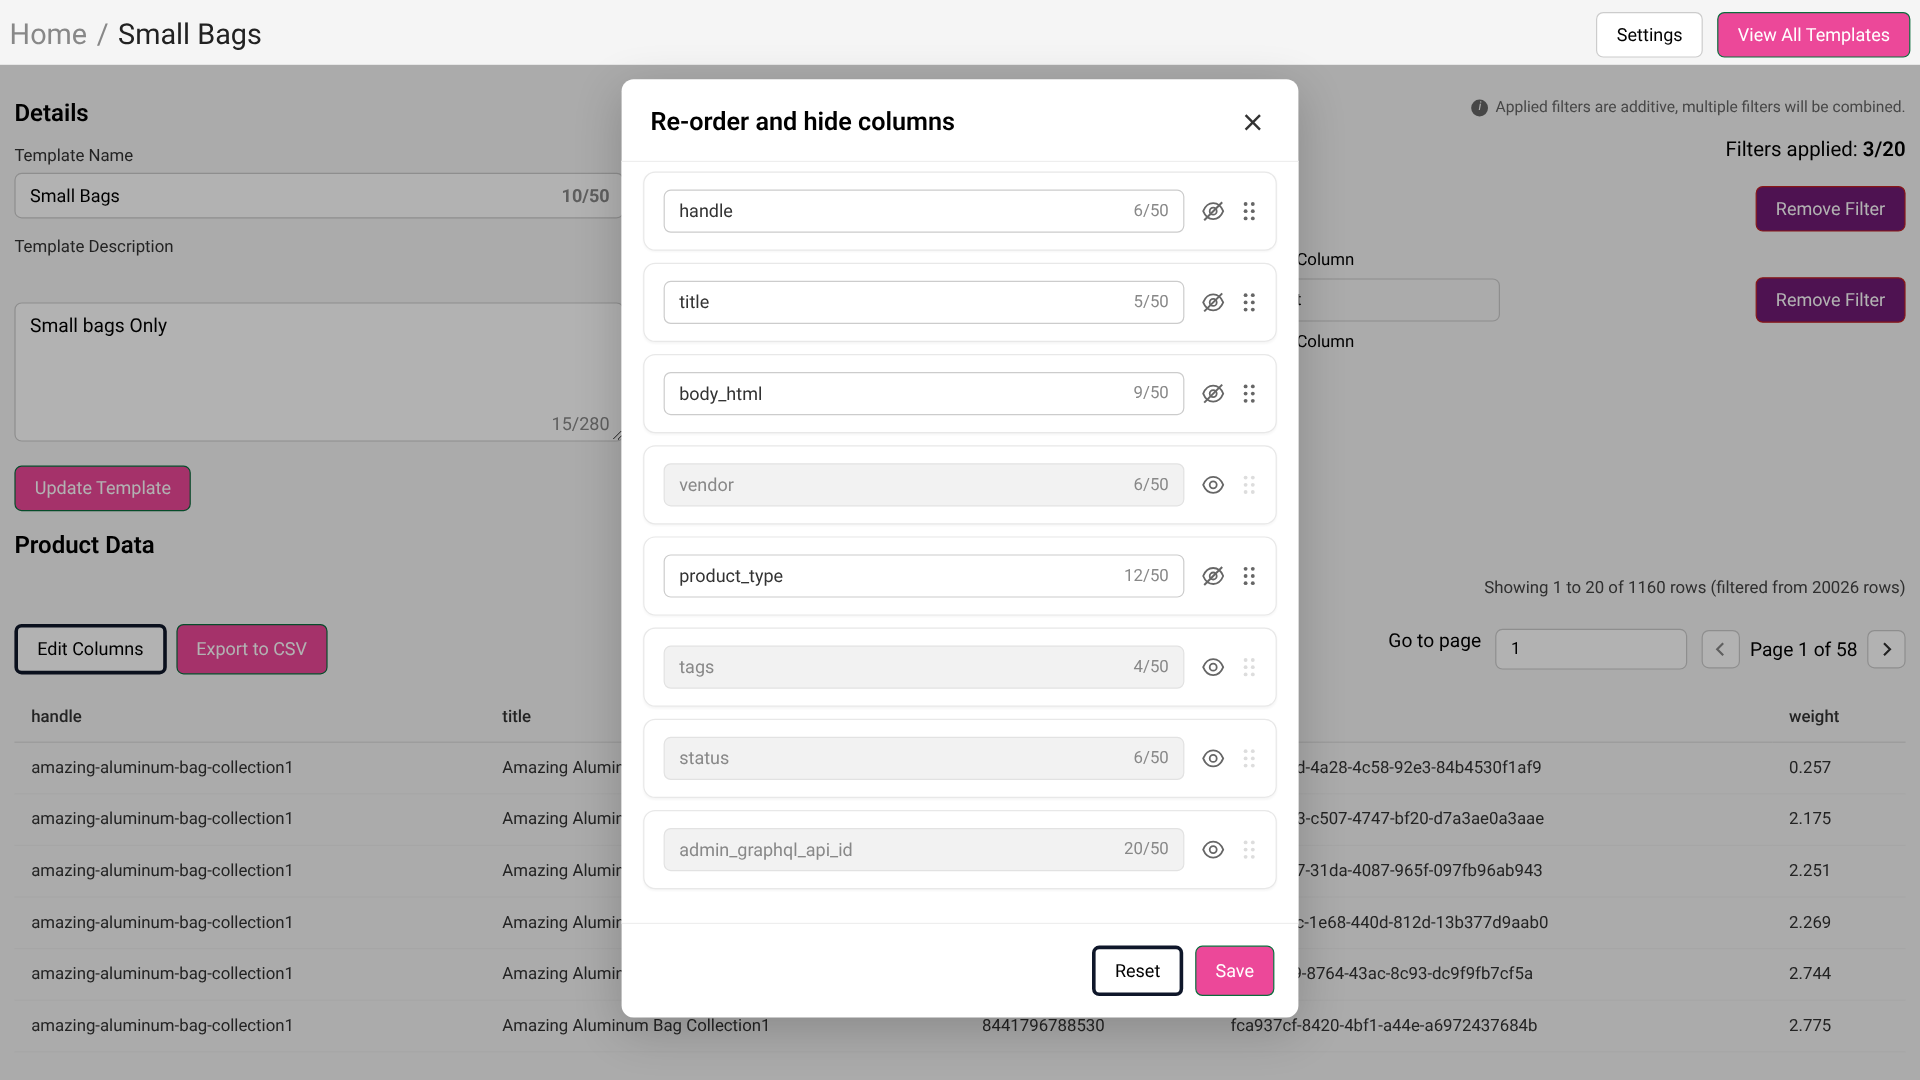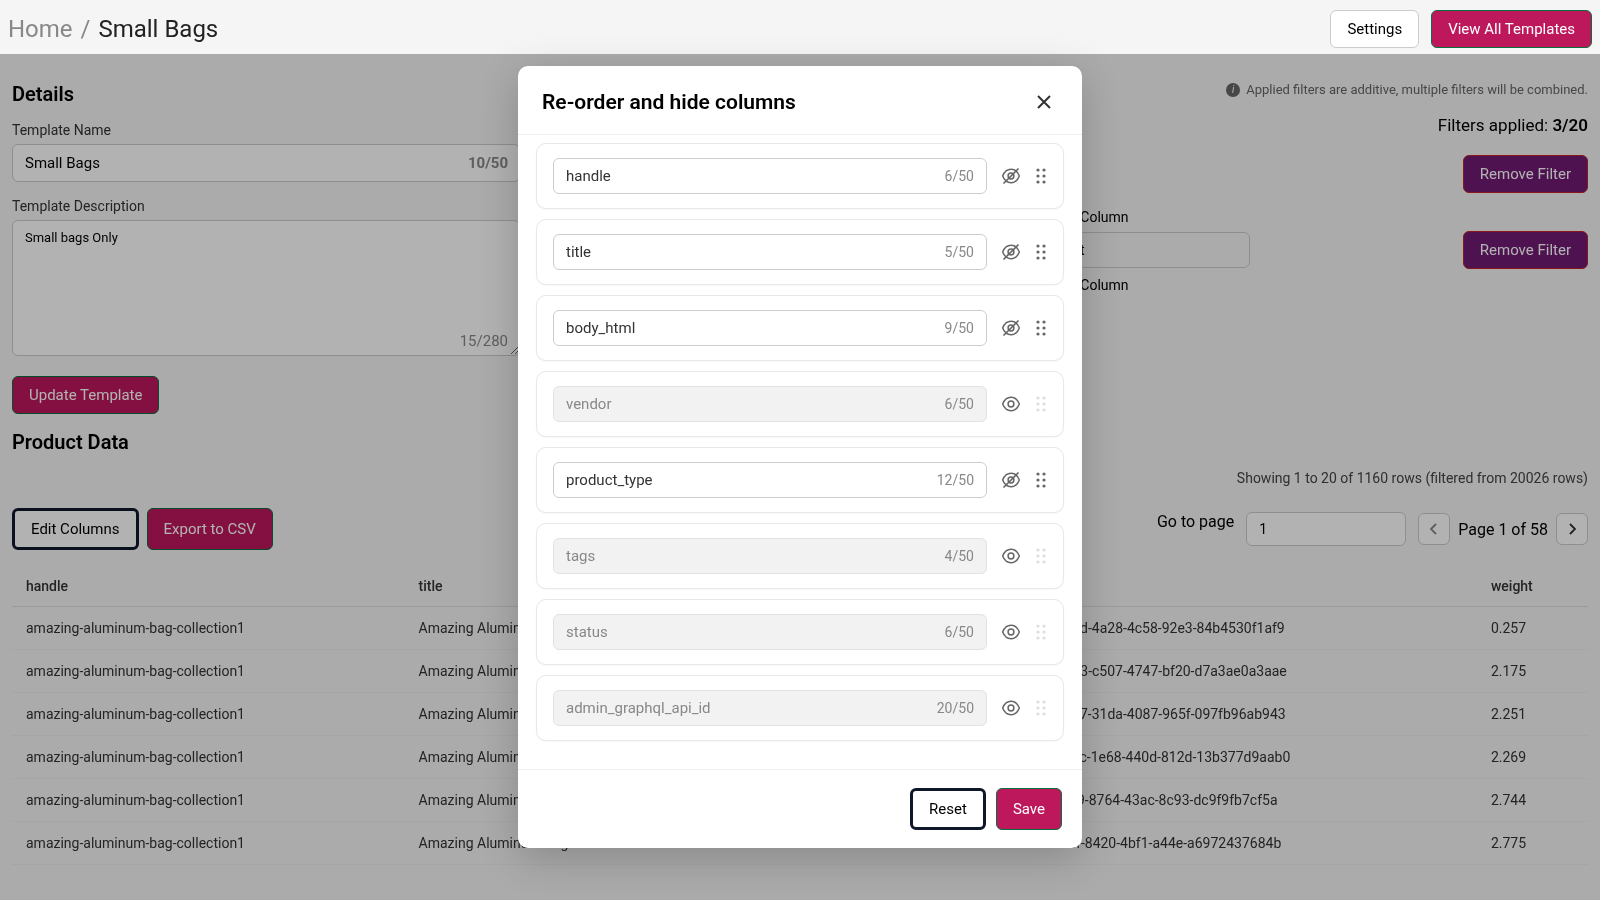--- a/index.html
+++ b/index.html
@@ -5,34 +5,34 @@
 * { box-sizing: border-box; margin: 0; padding: 0; font-family: -apple-system, BlinkMacSystemFont, "Segoe UI", Roboto, sans-serif; }
 body { background: #f5f5f5; width: 1600px; height: 900px; overflow: hidden; position: relative; }
 
 .header { display: flex; align-items: center; justify-content: space-between; padding: 10px 8px; }
 .breadcrumb { font-size: 24px; }
 .breadcrumb .home { color: #888; }
 .breadcrumb .sep { color: #888; margin: 0 2px; }
 .breadcrumb .current { color: #222; }
 .header-buttons { display: flex; gap: 12px; }
 .btn { padding: 9px 16px; border-radius: 6px; font-size: 15px; cursor: pointer; border: 1px solid #ccc; background: #fff; }
-.btn-primary { background: #be185d; color: #fff; border-color: #0a6e3d; }
+.btn-primary { background: #ec4899; color: #fff; border-color: #0a6e3d; }
 .btn-danger { background: #701a75; color: #fff; border-color: #c32222; }
 
 .main { display: flex; padding: 0 12px; gap: 4px; }
 .left-panel { width: 508px; padding-top: 24px; }
 .right-panel { flex: 1; padding-top: 24px; }
 
 .section-title { font-size: 20px; font-weight: 600; margin-bottom: 16px; }
 .label { font-size: 14px; color: #333; margin-bottom: 6px; display: block; }
 .text-input { width: 100%; padding: 9px 12px; border: 1px solid #ccc; border-radius: 6px; font-size: 15px; position: relative; }
 .input-wrapper { position: relative; margin-bottom: 16px; }
 .char-count { position: absolute; right: 12px; top: 50%; transform: translateY(-50%); color: #888; font-size: 15px; pointer-events: none; font-weight: bold; }
 .textarea-wrapper { position: relative; margin-bottom: 16px; }
-.textarea { width: 100%; height: 136px; padding: 9px 12px; border: 1px solid #ccc; border-radius: 6px; font-size: 13px; resize: vertical; }
+.textarea { width: 100%; height: 116px; padding: 9px 12px; border: 1px solid #ccc; border-radius: 6px; font-size: 16px; resize: vertical; margin-top: 32px; }
 .textarea-count { position: absolute; right: 12px; bottom: 10px; color: #888; font-size: 15px; }
 
 .filters-info { text-align: right; color: #666; font-size: 13px; margin-bottom: 18px; display: flex; justify-content: flex-end; align-items: center; gap: 6px; }
 .info-icon { width: 14px; height: 14px; background: #666; border-radius: 50%; display: inline-flex; align-items: center; justify-content: center; color: #fff; font-size: 10px; font-style: italic; }
 .filters-applied { text-align: right; font-size: 17px; margin-bottom: 20px; }
 .filters-applied .count { font-weight: 600; }
 
 .filter-row { display: flex; align-items: center; gap: 16px; margin-bottom: 8px; }
 .filter-input { flex: 1; padding: 9px 12px; border: 1px solid #ccc; border-radius: 6px; font-size: 14px; background: #f5f5f5; }
 

